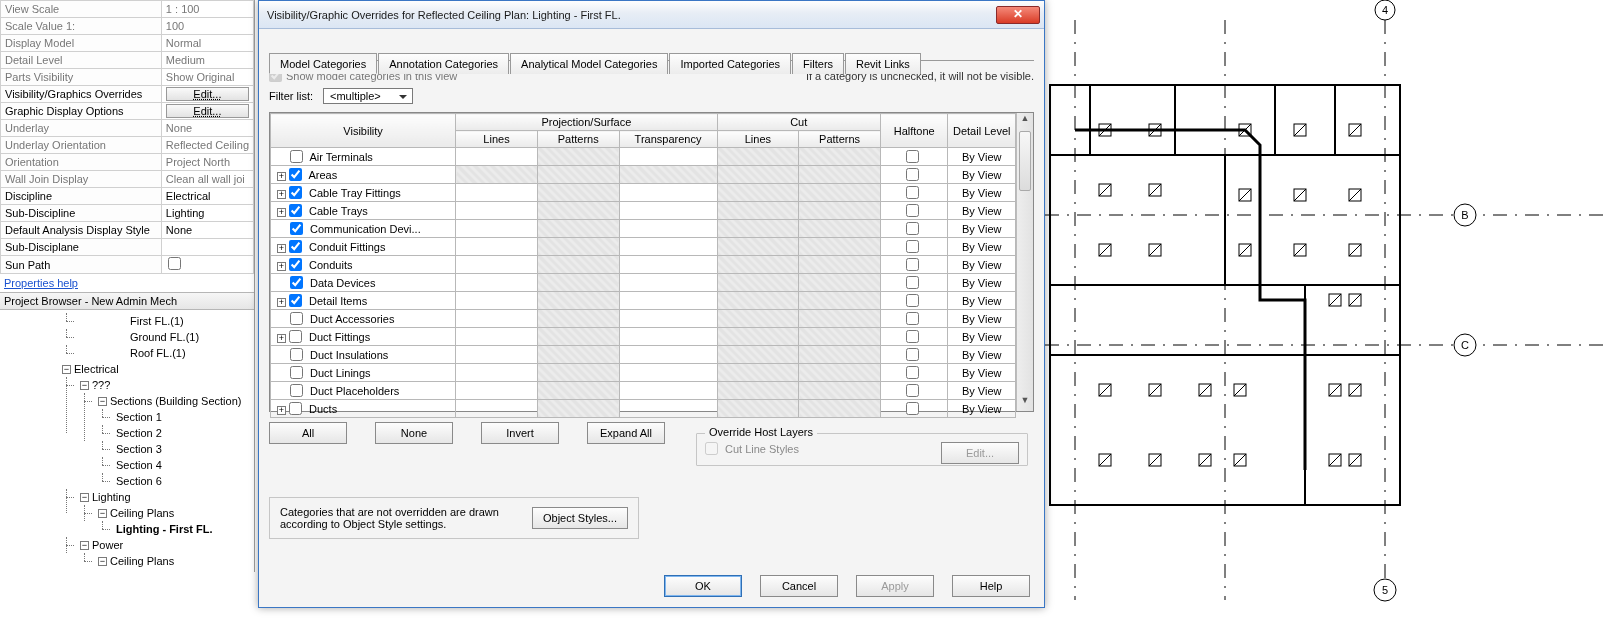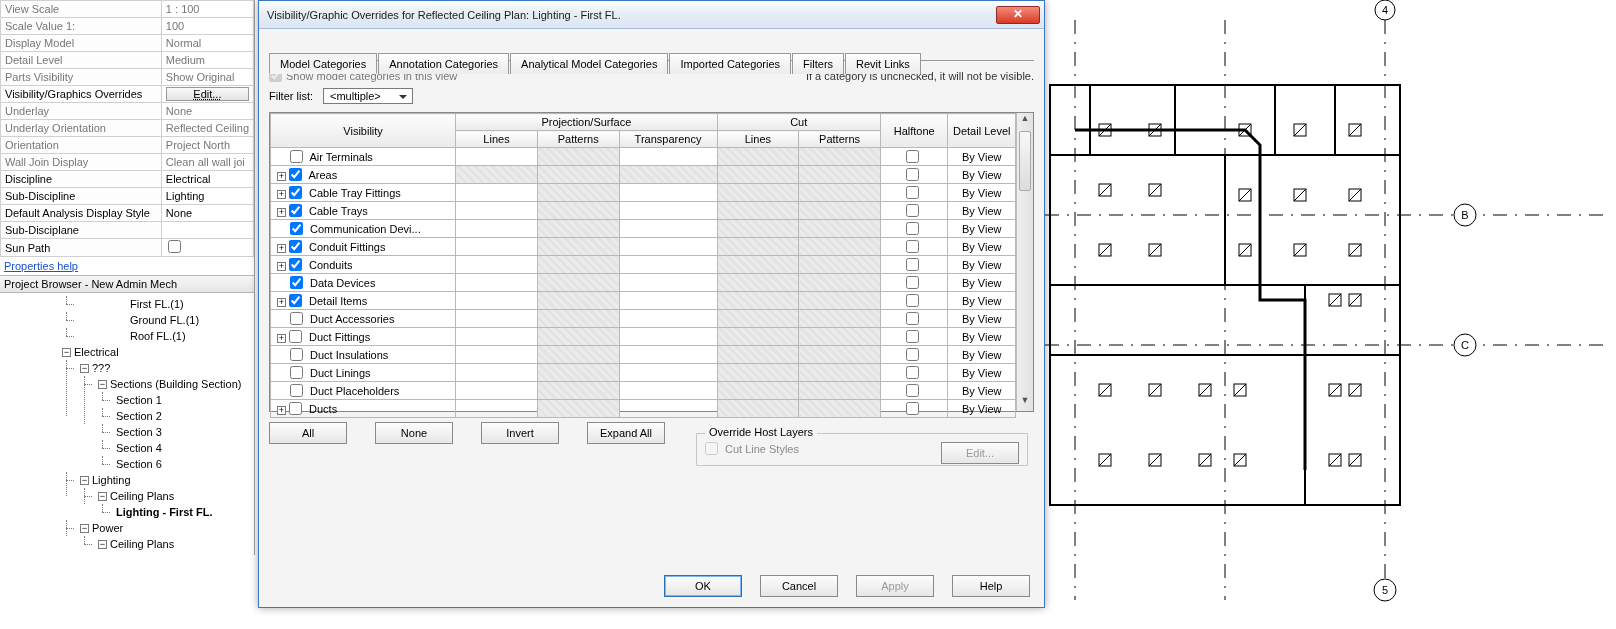--- a/index.html
+++ b/index.html
@@ -98,20 +98,24 @@
         <tr class="grey">
           <td class="k">Detail Level</td>
           <td class="v">Medium</td>
         </tr>
         <tr class="grey">
           <td class="k">Parts Visibility</td>
           <td class="v">Show Original</td>
         </tr>
         <tr>
           <td class="k">Visibility/Graphics Overrides</td>
+          <td class="v"><button class="btn">Edit...</button></td>
+        </tr>
+        <tr>
+          <td class="k">Graphic Display Options</td>
           <td class="v"><button class="btn">Edit...</button></td>
         </tr>
         <tr class="grey">
           <td class="k">Underlay</td>
           <td class="v">None</td>
         </tr>
         <tr class="grey">
           <td class="k">Underlay Orientation</td>
           <td class="v">Reflected Ceiling</td>
         </tr>
@@ -408,20 +412,24 @@
       <div class="grp">
         <span class="lgd">Override Host Layers</span>
         <label>
           <input type="checkbox" disabled="" style="">
           <span>Cut Line Styles</span>
         </label>
         <button class="stdbtn" style="float:right" disabled="">Edit...</button>
       </div>
     </div>
 
+    <div class="note-box">
+      <span style="flex:1">Categories that are not overridden are drawn according to Object Style settings.</span>
+      <button class="stdbtn" style="min-width:96px">Object Styles...</button>
+    </div>
 
     <div class="dlg-actions">
       <button class="stdbtn ok">OK</button>
       <button class="stdbtn">Cancel</button>
       <button class="stdbtn" disabled="">Apply</button>
       <button class="stdbtn">Help</button>
     </div>
   </div>
 </div>
 

